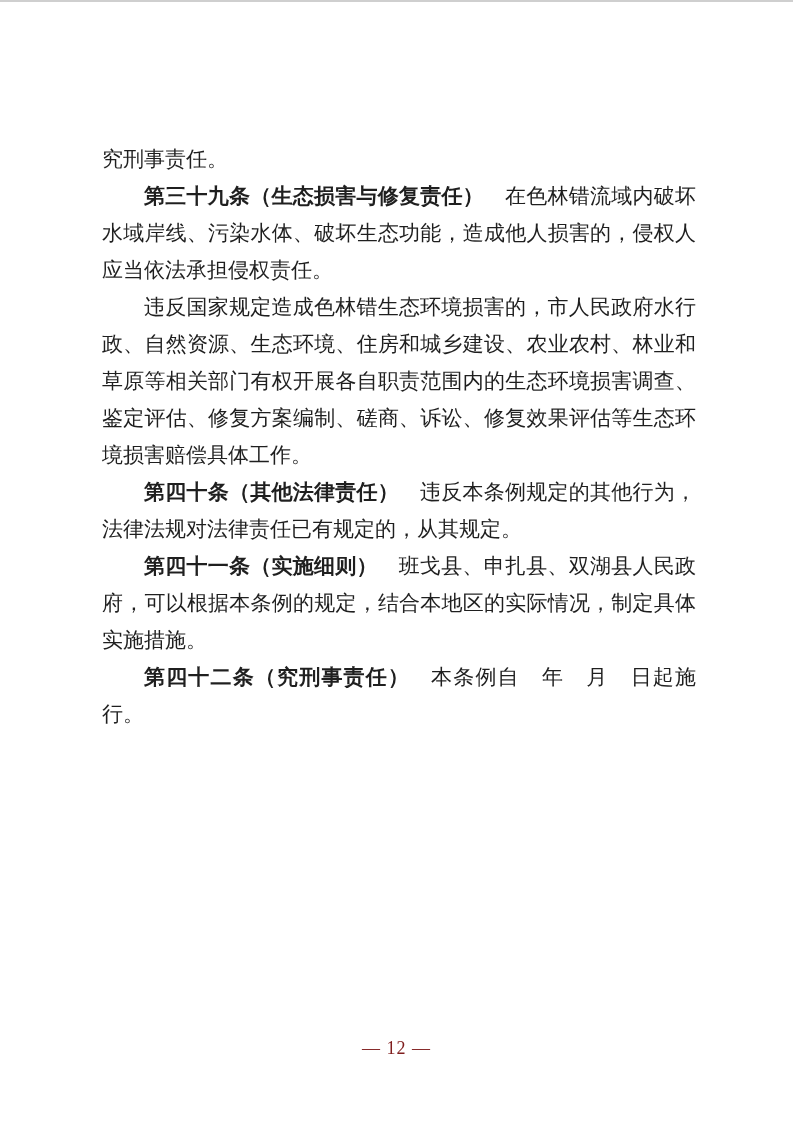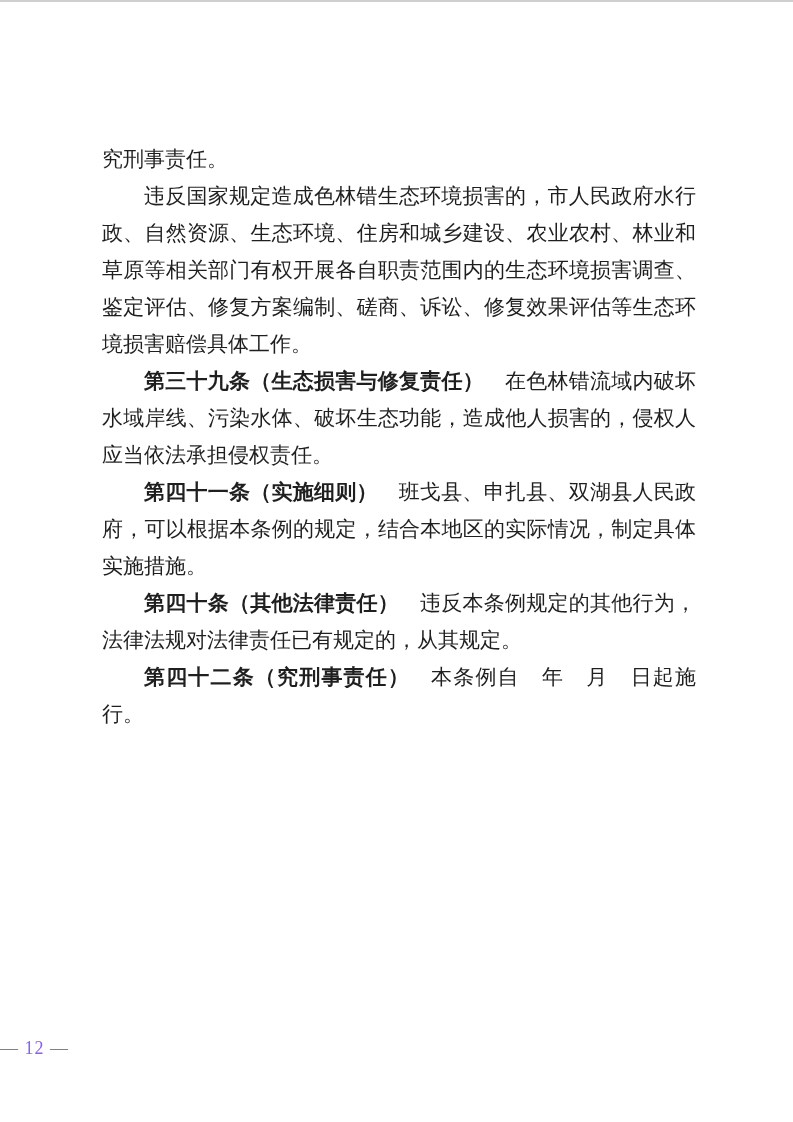--- a/index.html
+++ b/index.html
@@ -47,54 +47,54 @@
     font-weight: bold;
   }
   .txt.gap {
     margin-left: 21px;
   }
   .footer {
     position: absolute;
     top: 1036px;
     left: 0;
     width: 100%;
-    text-align: left;
+    text-align: center;
     font-size: 18px;
     line-height: 24px;
-    color: #8b5cf6;
+    color: #7f1d1d;
     letter-spacing: 1px;
   }
 </style>
 </head>
 <body>
 
 <div class="page">
 
   <div class="top-rule"></div>
 
   <main class="content">
 
     <p class="para no-indent">
       <span class="txt">究刑事责任。</span>
     </p>
 
     <p class="para">
+      <b class="head">第三十九条（生态损害与修复责任）</b><span class="txt gap">在色林错流域内破坏水域岸线、污染水体、破坏生态功能，造成他人损害的，侵权人应当依法承担侵权责任。</span>
+    </p>
+
+    <p class="para">
       <span class="txt">违反国家规定造成色林错生态环境损害的，市人民政府水行政、自然资源、生态环境、住房和城乡建设、农业农村、林业和草原等相关部门有权开展各自职责范围内的生态环境损害调查、鉴定评估、修复方案编制、磋商、诉讼、修复效果评估等生态环境损害赔偿具体工作。</span>
     </p>
 
     <p class="para">
-      <b class="head">第三十九条（生态损害与修复责任）</b><span class="txt gap">在色林错流域内破坏水域岸线、污染水体、破坏生态功能，造成他人损害的，侵权人应当依法承担侵权责任。</span>
+      <b class="head">第四十条（其他法律责任）</b><span class="txt gap">违反本条例规定的其他行为，法律法规对法律责任已有规定的，从其规定。</span>
     </p>
 
     <p class="para">
       <b class="head">第四十一条（实施细则）</b><span class="txt gap">班戈县、申扎县、双湖县人民政府，可以根据本条例的规定，结合本地区的实际情况，制定具体实施措施。</span>
-    </p>
-
-    <p class="para">
-      <b class="head">第四十条（其他法律责任）</b><span class="txt gap">违反本条例规定的其他行为，法律法规对法律责任已有规定的，从其规定。</span>
     </p>
 
     <p class="para">
       <b class="head">第四十二条（究刑事责任）</b><span class="txt gap">本条例自　年　月　日起施行。</span>
     </p>
 
   </main>
 
   <div class="footer">
     <span>— 12 —</span>

